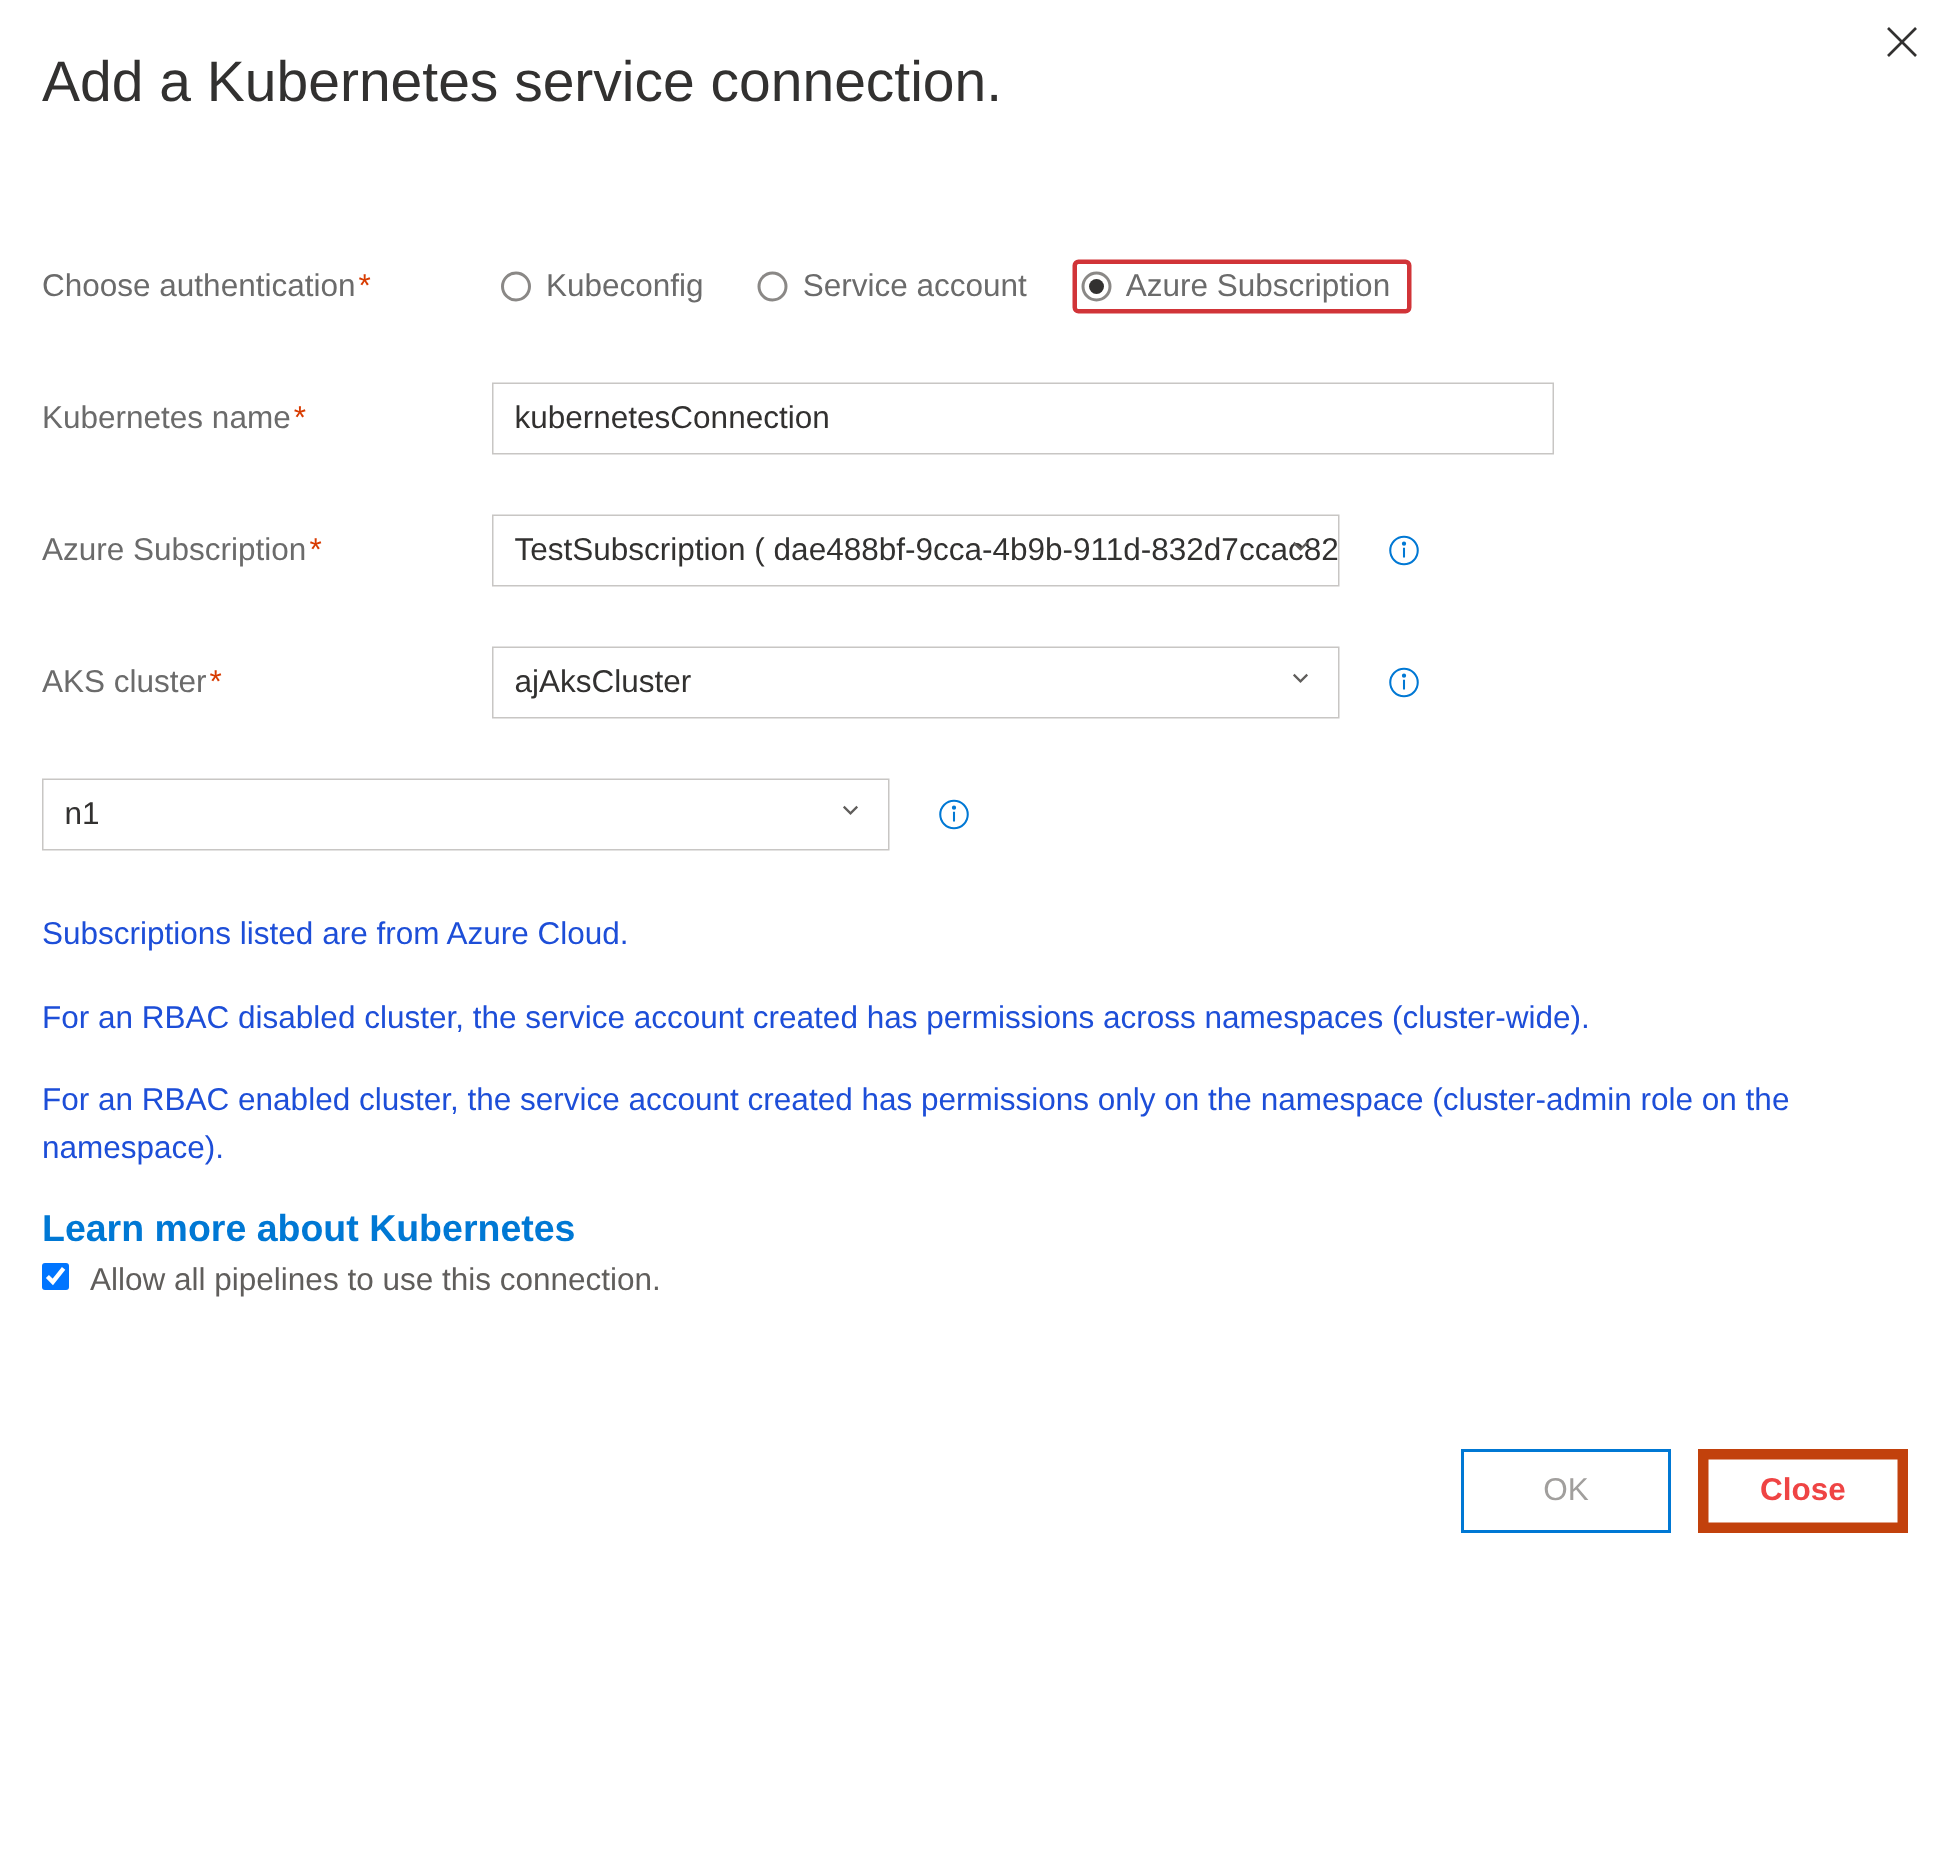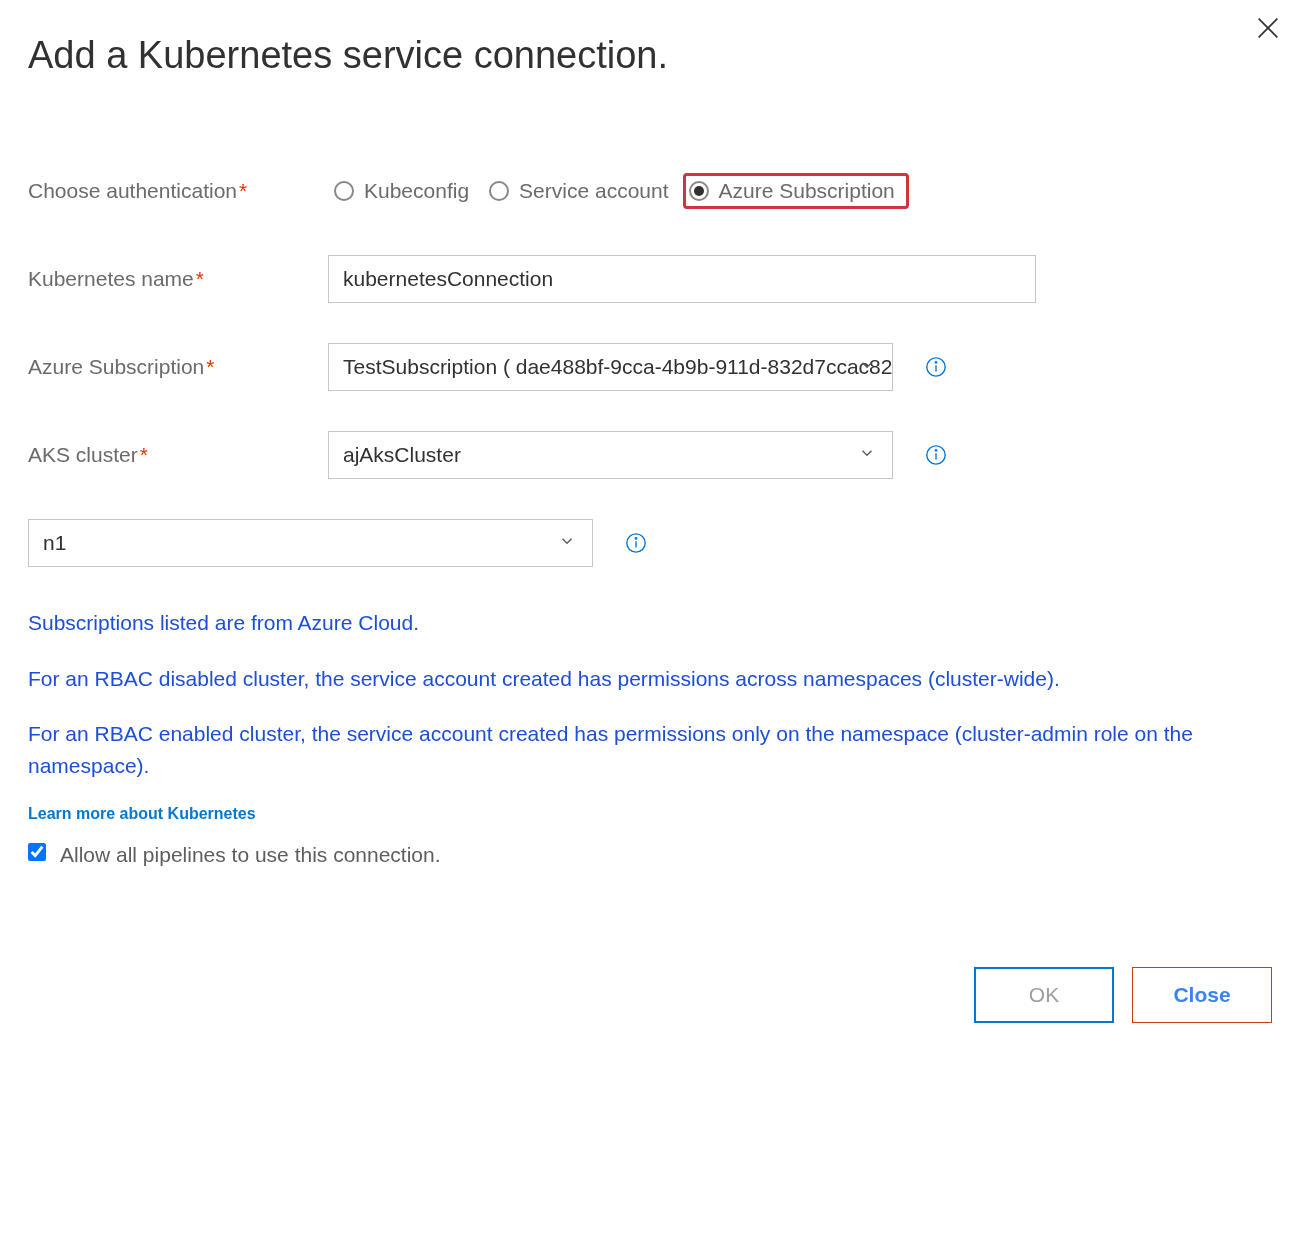--- a/index.html
+++ b/index.html
@@ -61,21 +61,21 @@
     }
     .form-control-wrap {
       flex: 1;
       display: flex;
       align-items: center;
       position: relative;
     }
     .radio-group {
       display: flex;
       align-items: flex-end;
-      gap: 0;
+      gap: 16px;
     }
     .radio-option {
       display: flex;
       align-items: center;
       font-size: 21px;
       color: #6b6b6b;
       cursor: pointer;
       padding: 6px 14px 6px 6px;
     }
     .radio-option.highlighted {
@@ -158,26 +158,26 @@
       font-size: 21px;
       color: #1d4ed8;
       line-height: 1.5;
       margin-top: 40px;
       margin-bottom: 24px;
     }
     .help-text p {
       margin-bottom: 24px;
     }
     .learn-more {
-      font-size: 16px;
+      font-size: 25px;
       color: #0078d4;
       font-weight: 600;
       text-decoration: none;
       display: inline-block;
-      margin-bottom: 20px;
+      margin-bottom: 8px;
     }
     .checkbox-row {
       display: flex;
       align-items: flex-start;
       font-size: 21px;
       color: #605e5c;
     }
     .checkbox-row input[type="checkbox"] {
       width: 18px;
       height: 18px;
@@ -189,23 +189,23 @@
       justify-content: flex-end;
       gap: 18px;
       margin-top: 100px;
     }
     .btn {
       min-width: 140px;
       height: 56px;
       font-size: 21px;
       font-family: inherit;
       cursor: pointer;
-      border: 1px solid #c2410c;
+      border: 7px solid #c2410c;
       background: #ffffff;
-      color: #3b82f6;
+      color: #ef4444;
       font-weight: 600;
     }
     .btn-primary {
       border: 2px solid #0078d4;
       color: #a19f9d;
       font-weight: 400;
     }
   </style>
 </head>
 <body>

